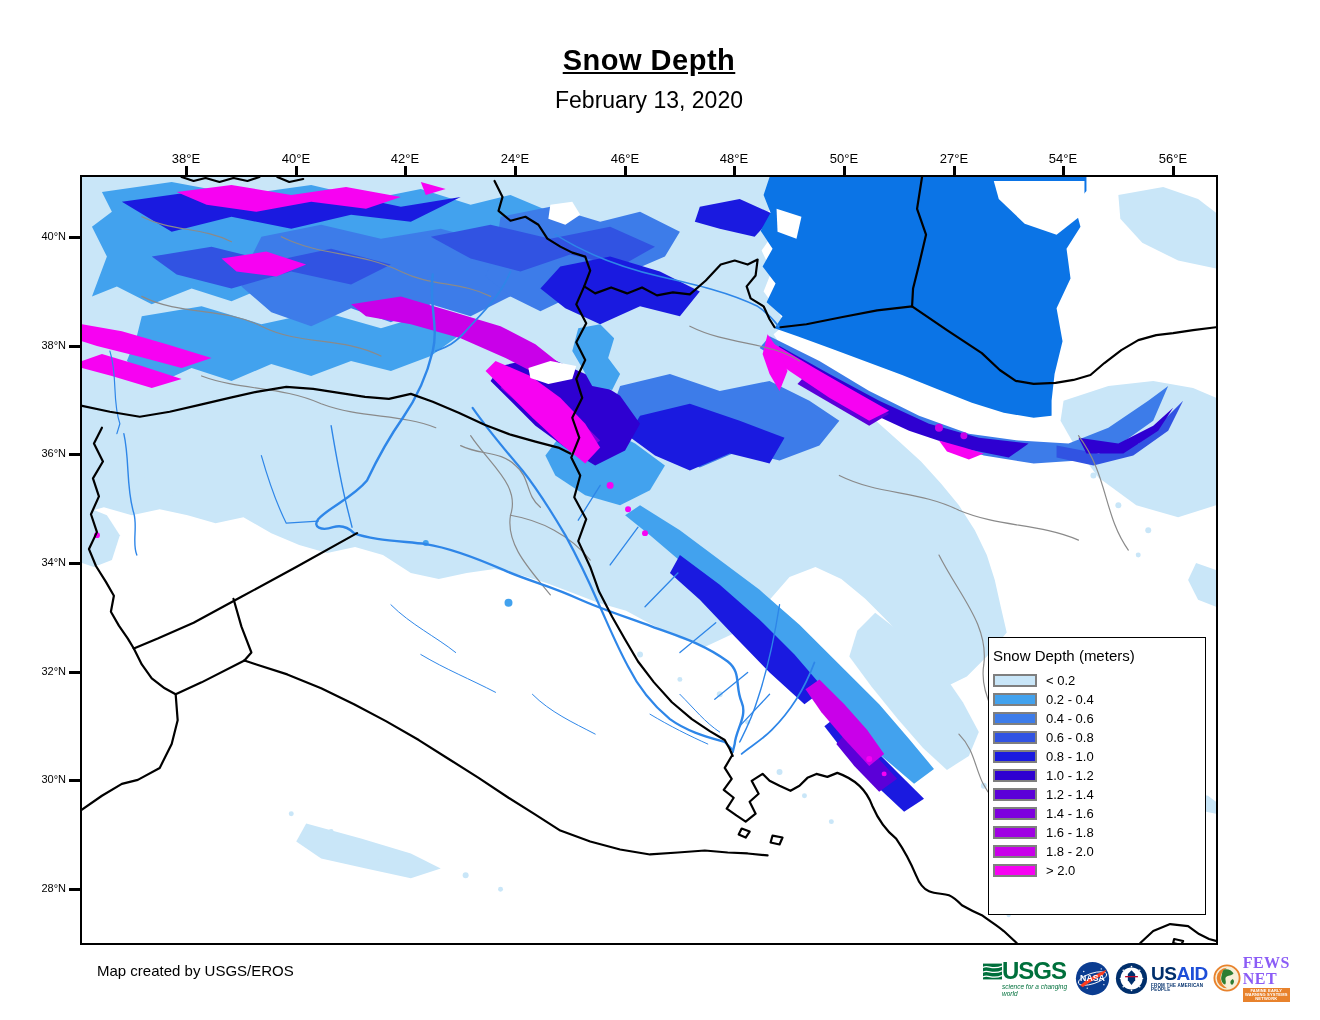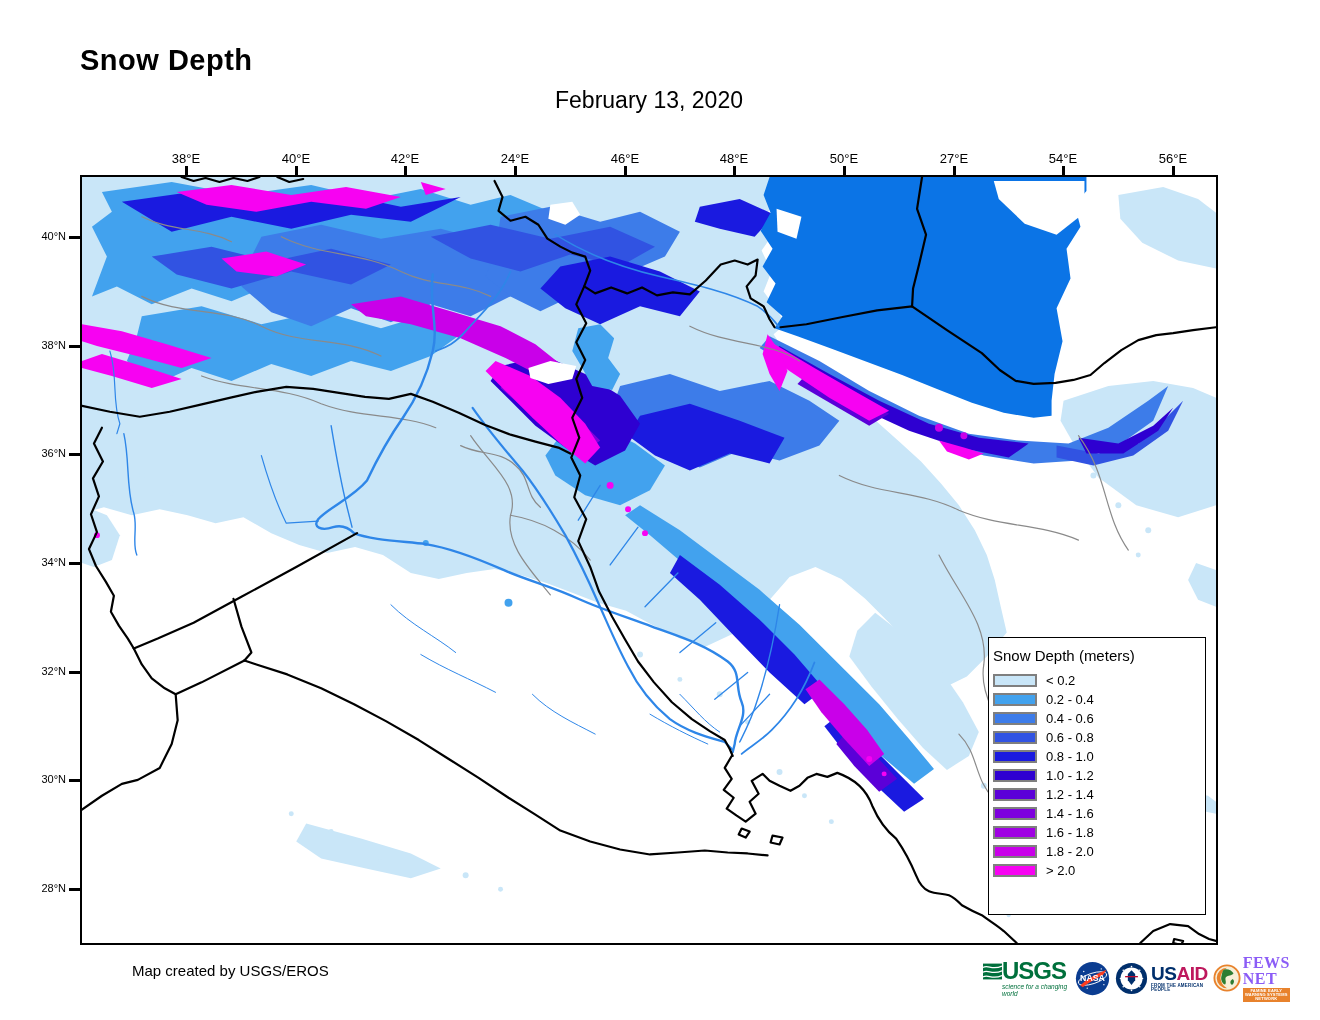--- a/index.html
+++ b/index.html
@@ -1,52 +1,52 @@
 <!DOCTYPE html>
 <html><head>
 <meta charset="utf-8">
 <style>
   html,body{margin:0;padding:0;background:#fff;}
   .page{position:relative;width:1320px;height:1020px;background:#fff;overflow:hidden;
         font-family:"Liberation Sans",sans-serif;color:#000;}
-  .page-title{position:absolute;left:80px;top:44px;width:1138px;text-align:left;
-              font-size:29px;font-weight:bold;letter-spacing:0.5px;}
+  .page-title{position:absolute;left:80px;top:44px;width:1138px;text-align:center;
+              font-size:29px;font-weight:bold;letter-spacing:0.5px;text-decoration:underline;}
   .page-subtitle{position:absolute;left:80px;top:87px;width:1138px;text-align:center;font-size:23px;}
   .map-frame{position:absolute;left:80px;top:175px;width:1138px;height:770px;
              border:2px solid #000;box-sizing:border-box;background:#fff;}
   .map-frame svg{display:block;width:100%;height:100%;}
   .lon-label{position:absolute;top:151px;width:80px;text-align:center;font-size:13px;}
   .lon-tick{position:absolute;top:166px;width:3px;height:9px;background:#000;}
   .lat-label{position:absolute;left:16px;width:50px;text-align:right;font-size:11px;}
   .lat-tick{position:absolute;left:69px;width:11px;height:3px;background:#000;}
   .legend{position:absolute;left:988px;top:637px;width:218px;height:278px;background:#fff;
           border:1px solid #000;box-sizing:border-box;padding:9px 0 0 4px;z-index:5;}
   .lg-title{font-size:15px;margin-bottom:7px;}
   .lg-row{display:flex;align-items:center;height:19px;}
   .lg-sw{width:44px;height:13px;border:2px solid #7f7f7f;box-sizing:border-box;margin-right:9px;flex:none;}
   .lg-lb{font-size:13px;}
   .lg-note{font-size:13px;line-height:15px;margin-top:7px;}
-  .credit{position:absolute;left:97px;top:962px;font-size:15px;margin-left:35px;}
+  .credit{position:absolute;left:97px;top:962px;font-size:15px;}
   .logos{position:absolute;left:983px;top:957px;width:255px;height:42px;display:flex;
          align-items:center;gap:5px;z-index:6;}
   
   .logo-usgs{display:flex;align-items:flex-start;}
   .usgs-mark{width:23px;height:19px;margin-top:3px;}
   .usgs-txt{line-height:1;}
   .usgs-name{font-size:24px;font-weight:bold;color:#00703C;letter-spacing:-1px;}
   .usgs-tag{font-size:6.5px;color:#00703C;font-style:italic;margin-top:1px;}
   
   .logo-nasa{width:35px;height:35px;flex:none;}
   
   .logo-usaid{display:flex;align-items:center;gap:3px;}
   .usaid-seal{width:33px;height:33px;flex:none;}
   .usaid-txt{line-height:1;}
   .usaid-name{font-size:19px;font-weight:bold;letter-spacing:-0.5px;}
   .usaid-us{color:#002F6C;}
-  .usaid-aid{color:#be185d;}
+  .usaid-aid{color:#1d4ed8;}
   .usaid-tag{font-size:4.5px;font-weight:bold;color:#002F6C;letter-spacing:0.2px;margin-top:1px;}
   
   .logo-fews{display:flex;align-items:center;gap:2px;}
   .fews-globe{width:28px;height:28px;flex:none;}
   .fews-txt{line-height:1;}
   .fews-name{font-family:"Liberation Serif",serif;font-size:16px;font-weight:bold;color:#8b5cf6;letter-spacing:0.5px;}
   .fews-banner{background:#E8822C;color:#fff;font-size:4px;font-weight:bold;text-align:center;
                padding:1px 2px;margin-top:1px;letter-spacing:0.2px;}
 </style>
 </head>

